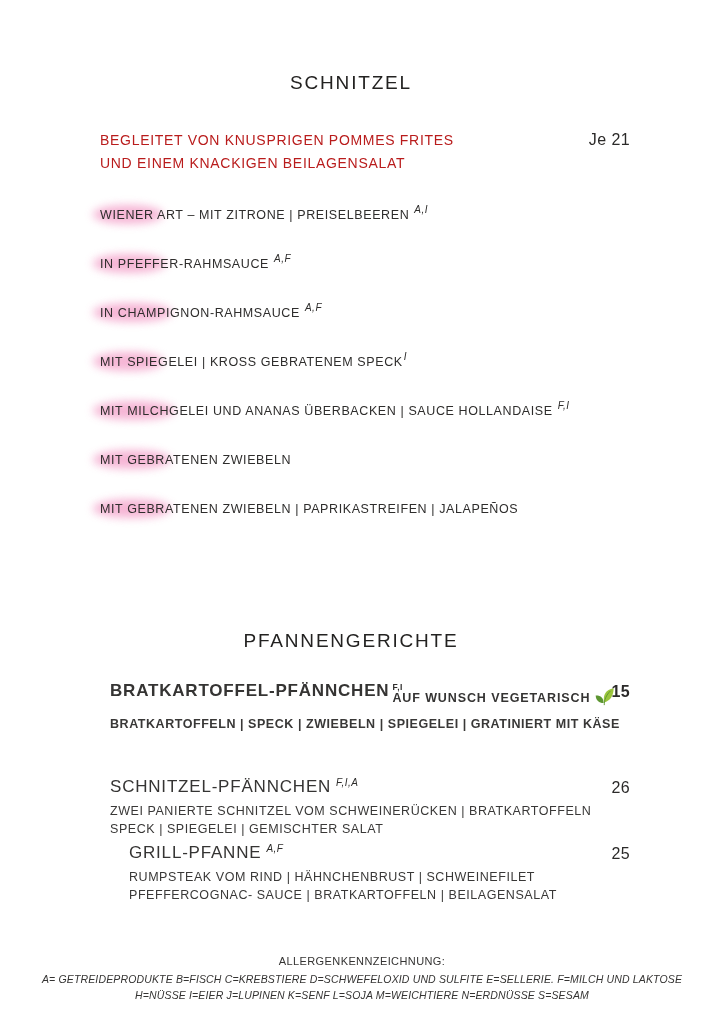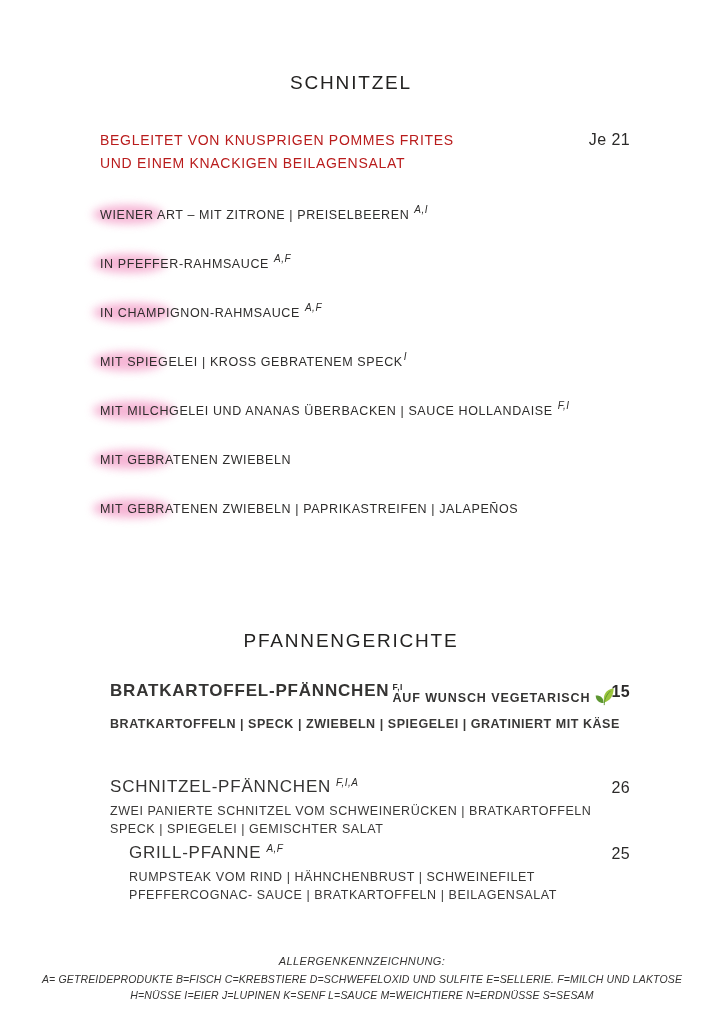--- a/index.html
+++ b/index.html
@@ -63,21 +63,21 @@
     font-size:16px;letter-spacing:0.4px;color:#2b2a29;
   }
   .p-desc{
     font-size:12.5px;line-height:16px;letter-spacing:0.55px;
     color:#393837;margin-top:2px;white-space:nowrap;
   }
   .footer{
     position:absolute;left:0;top:955px;width:724px;
     text-align:center;color:#343332;
   }
-  .footer-l1{font-size:11px;letter-spacing:0.4px;margin-bottom:5px;font-style:italic;}
+  .footer-l1{font-size:11px;letter-spacing:0.4px;margin-bottom:5px;}
   .footer-l2,.footer-l3{
     font-size:10.5px;letter-spacing:0.15px;line-height:15.5px;white-space:nowrap;font-style:italic;
   }
 </style>
 </head>
 <body>
 
 <div class="page">
   <div class="content">
 
@@ -144,15 +144,15 @@
       </div>
       <div class="p-desc">RUMPSTEAK VOM RIND | HÄHNCHENBRUST | SCHWEINEFILET</div>
       <div class="p-desc">PFEFFERCOGNAC- SAUCE | BRATKARTOFFELN | BEILAGENSALAT</div>
     </div>
 
   </div>
 
   <div class="footer">
     <div class="footer-l1">ALLERGENKENNZEICHNUNG:</div>
     <div class="footer-l2">A= GETREIDEPRODUKTE B=FISCH C=KREBSTIERE D=SCHWEFELOXID UND SULFITE E=SELLERIE. F=MILCH UND LAKTOSE</div>
-    <div class="footer-l3">H=NÜSSE I=EIER J=LUPINEN K=SENF L=SAUCE M=WEICHTIERE N=ERDNÜSSE S=SESAM</div>
+    <div class="footer-l3">H=NÜSSE I=EIER J=LUPINEN K=SENF L=SOJA M=WEICHTIERE N=ERDNÜSSE S=SESAM</div>
   </div>
 </div>
 
 </body></html>

